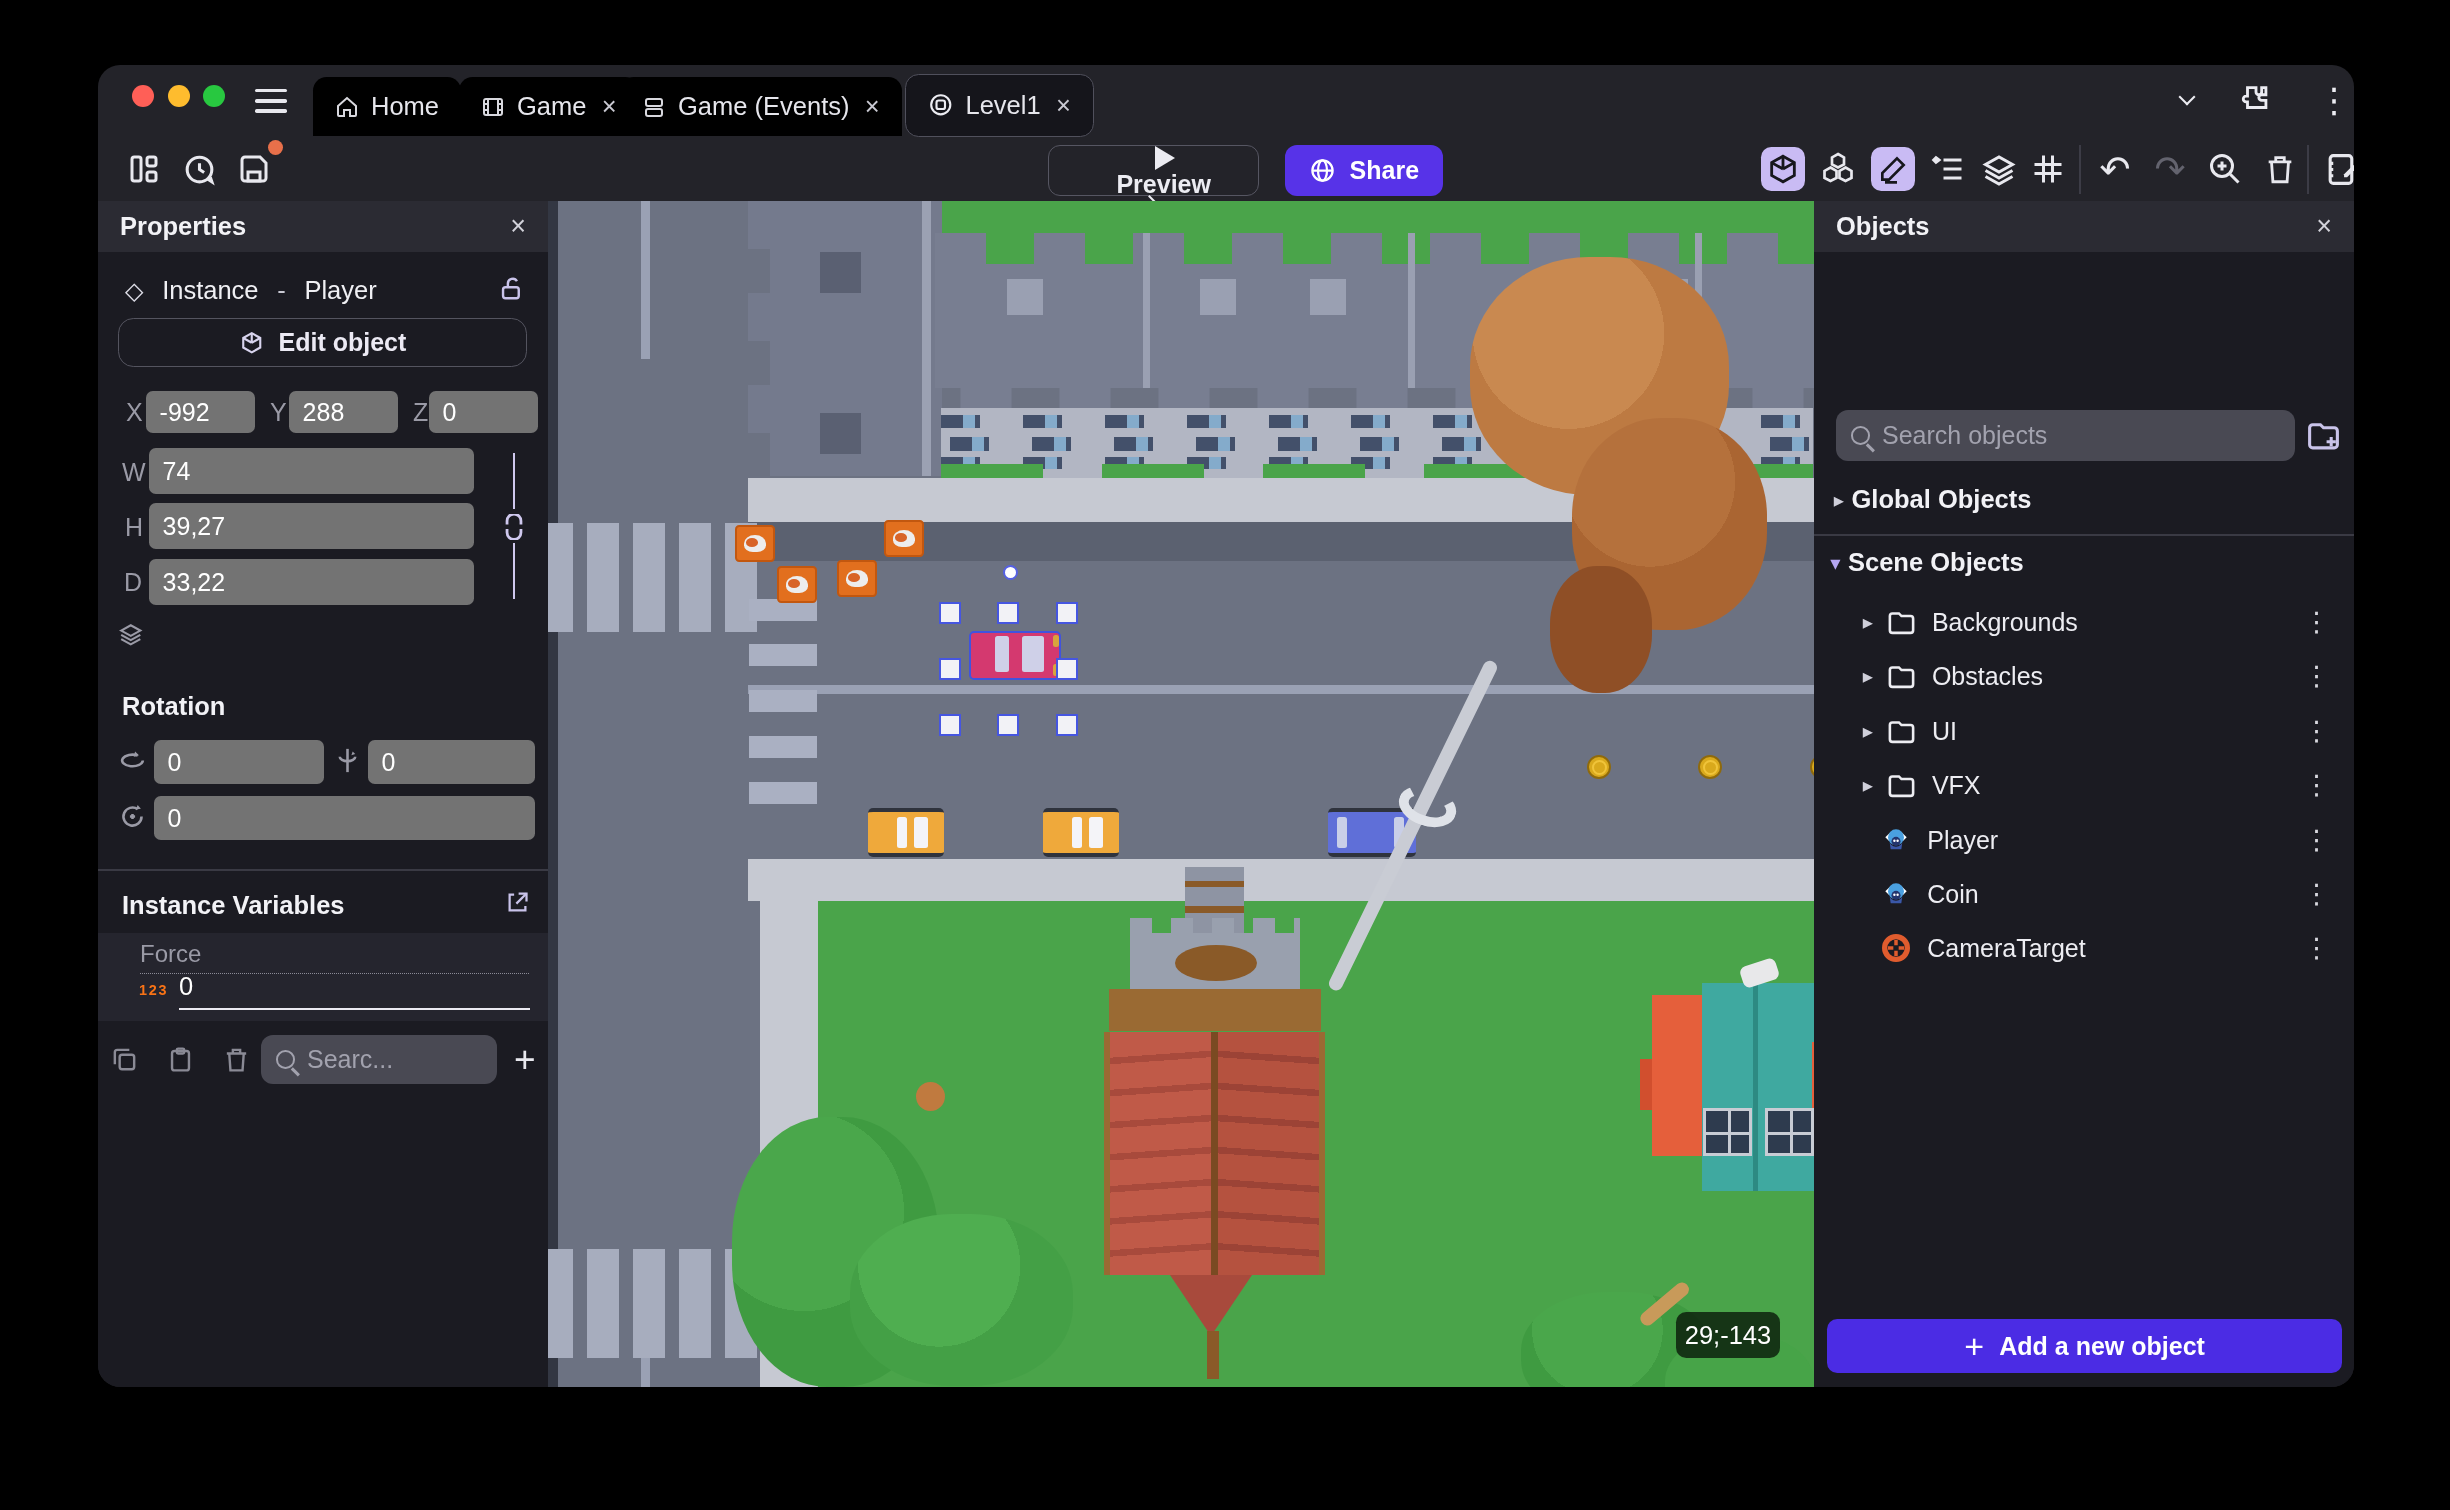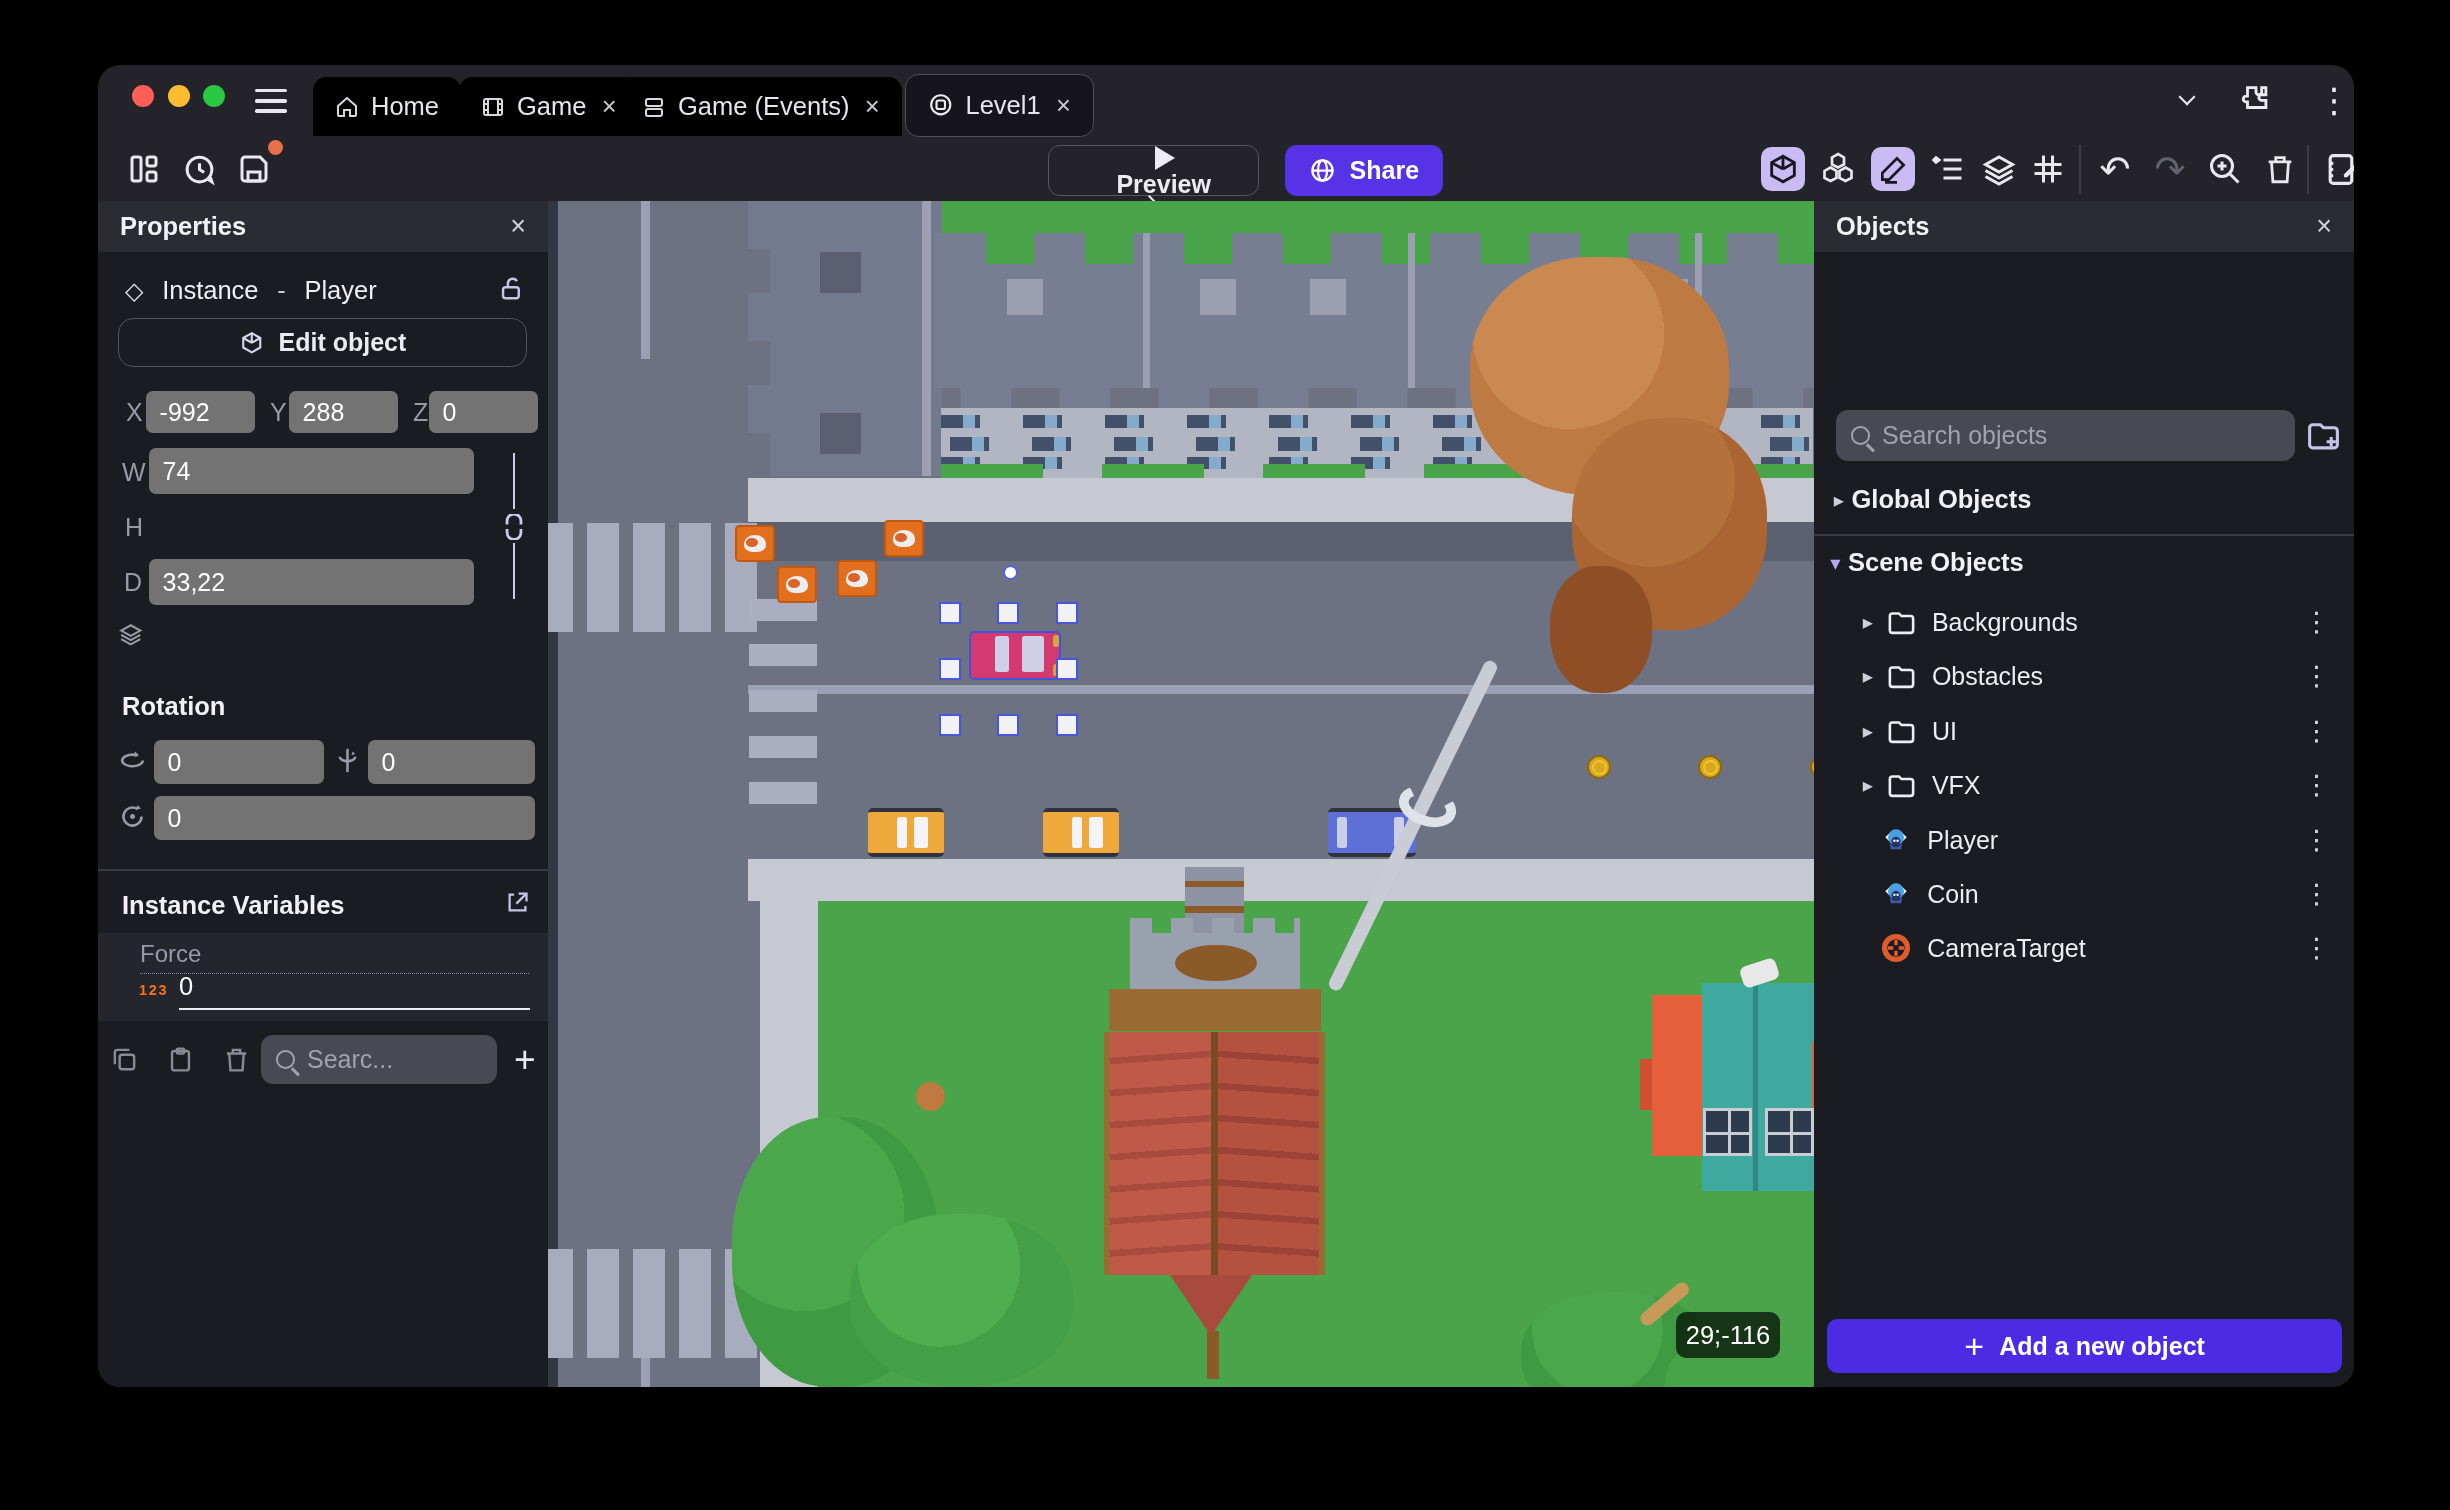--- a/index.html
+++ b/index.html
@@ -276,20 +276,21 @@
     <span class="lbl" style="left:28px;top:197px;">X</span>
     <input class="field" style="left: 48px; top: 190px; width: 109px; height: 42px;" readonly="" value="-992">
     <span class="lbl" style="left:172px;top:197px;">Y</span>
     <input class="field" style="left: 191px; top: 190px; width: 109px; height: 42px;" readonly="" value="288">
     <span class="lbl" style="left:315px;top:197px;">Z</span>
     <input class="field" style="left: 331px; top: 190px; width: 109px; height: 42px;" readonly="" value="0">
 
     <span class="lbl" style="left:24px;top:257px;">W</span>
     <input class="field" style="left: 51px; top: 247px; width: 325px; height: 46px;" readonly="" value="74">
     <span class="lbl" style="left:27px;top:312px;">H</span>
+    <input class="field" style="left: 51px; top: 302px; width: 325px; height: 46px;" readonly="" value="39,27">
     <span class="lbl" style="left:26px;top:367px;">D</span>
     <input class="field" style="left: 51px; top: 358px; width: 325px; height: 46px;" readonly="" value="33,22">
     <span class="abs" style="left:415px;top:252px;width:1.7px;height:56px;background:#cfc8ee;"></span>
     <span class="abs icon" style="left:404px;top:313px;">
       <svg width="24" height="25.5" viewBox="0 0 20 22" fill="none" stroke="#cfc8ee" stroke-width="2.4">
           <path d="M4 9V6a6 6 0 0 1 12 0v3"></path>
           <path d="M4 13v3a6 6 0 0 0 12 0v-3"></path>
         </svg>
     </span>
     <span class="abs" style="left:415px;top:342px;width:1.7px;height:56px;background:#cfc8ee;"></span>
@@ -512,21 +513,21 @@
     </div>
     <div class="abs" style="left:1193px;top:761px;width:37px;height:22px;background:#e8e8ea;border-radius:6.8px;transform:rotate(-18deg);"></div>
 
     <div class="abs" style="left:858px;top:442px;width:13.6px;height:365px;background:#c9ccd4;border-radius:6.8px;transform:rotate(26deg);"></div>
     <div class="abs" style="left:850px;top:586px;width:59px;height:39px;border:10.2px solid #dfe2e8;border-top-color:transparent;border-radius:50%;transform:rotate(18deg);"></div>
     <div class="tree" style="left:922px;top:56px;width:259px;height:238px;background:radial-gradient(circle at 38% 32%, #c98950 0 42%, #bd7a42 42%);"></div>
     <div class="tree" style="left:1024px;top:217px;width:195px;height:212px;background:radial-gradient(circle at 40% 30%, #b5713c 0 45%, #aa6532 45%);"></div>
     <div class="tree" style="left:1002px;top:365px;width:102px;height:127px;background:#8f4f26;"></div>
 
     <div class="abs" style="left:1128px;top:1111px;width:104px;height:46px;background:rgba(8,22,8,.78);border-radius:10.2px;display:flex;align-items:center;justify-content:center;color:#fff;font-size:25.5px;">
-      <span>29;-116</span>
+      <span>29;-143</span>
     </div>
   </div>
 
   <div class="panel" style="left:1716px;width:540px;">
     <div class="phead">
       <span>Objects</span>
       <span class="close">×</span>
     </div>
   </div>
   <div class="pill" style="left:1738px;top:345px;width:459px;height:51px;align-items:center;">

